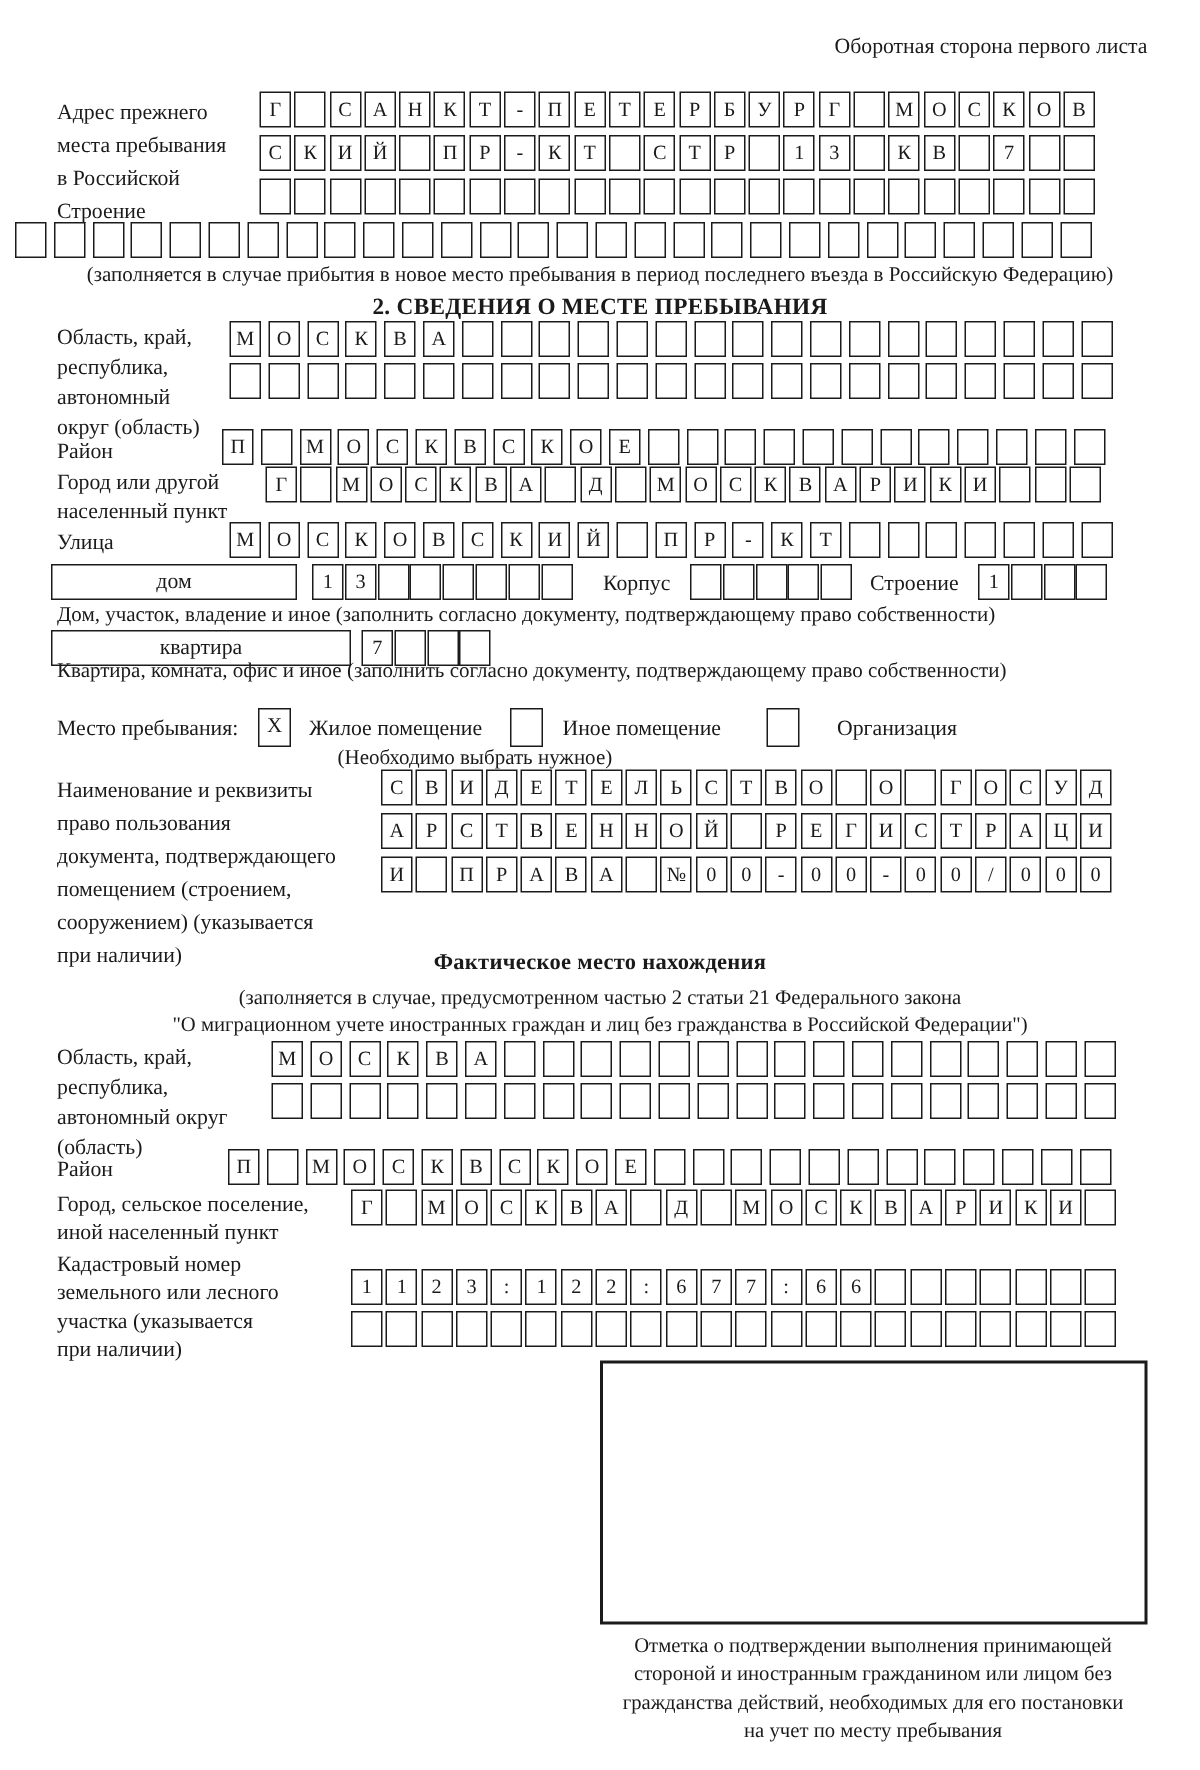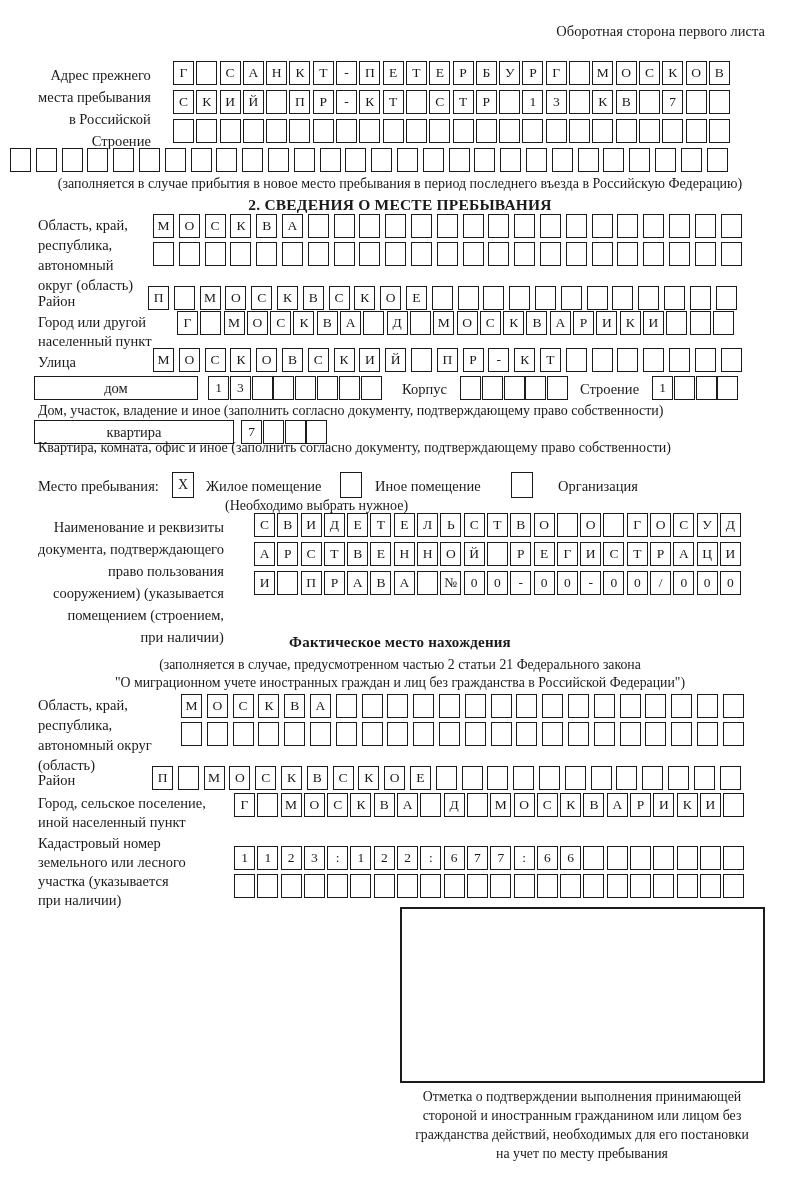--- a/index.html
+++ b/index.html
@@ -2,21 +2,21 @@
 <html><head>
 <meta charset="utf-8">
 <style>
   html,body{margin:0;padding:0;background:#fff;}
   #page{position:relative;width:800px;height:1180px;background:#fff;color:#1a1a1a;
         font-family:"Liberation Serif", serif;overflow:hidden;}
   .abs{position:absolute;}
   .label{position:absolute;font-size:14.5px;line-height:20px;white-space:nowrap;}
   .lh19 .ln{line-height:19px;}
   .lh20 .ln{line-height:20px;}
-  .lh22 .ln{line-height:22px;text-align:right;}
+  .lh22 .ln{line-height:22px;}
   .note{position:absolute;font-size:14px;white-space:nowrap;}
   .note-sm{font-size:13.8px;}
   .center{left:0;width:800px;text-align:center;}
   .title{position:absolute;left:0;width:800px;text-align:center;font-weight:bold;
          font-size:15.5px;letter-spacing:.2px;}
   .boxrow{position:absolute;display:flex;column-gap:4.8px;}
   .boxrow.tight{column-gap:2.3px;}
   .boxrow.vtight{column-gap:0.8px;}
   .cbox{flex:none;width:19px;height:22px;border:1.6px solid #1b1b1b;
         display:flex;align-items:center;justify-content:center;
@@ -337,24 +337,24 @@
   <div class="chk" style="left:172px;top:472px;">X</div>
   <div class="label" style="left:206px;top:476px;text-align:right;">Жилое помещение</div>
   <div class="chk" style="left:340px;top:472px;"></div>
   <div class="label" style="left:375px;top:476px;">Иное помещение</div>
   <div class="chk" style="left:511px;top:472px;"></div>
   <div class="label" style="left:558px;top:476px;">Организация</div>
   <div class="note" style="left:225px;top:498px;">(Необходимо выбрать нужное)</div>
 
   <div class="label lh22" style="left:38px;top:516px;">
       <div class="ln">Наименование и реквизиты</div>
+      <div class="ln">право пользования</div>
       <div class="ln">документа, подтверждающего</div>
-      <div class="ln">право пользования</div>
+      <div class="ln">помещением (строением,</div>
       <div class="ln">сооружением) (указывается</div>
-      <div class="ln">помещением (строением,</div>
       <div class="ln">при наличии)</div>
     </div>
   <div class="boxrow tight" style="left:254px;top:513px;">
       <div class="cbox">С</div>
       <div class="cbox">В</div>
       <div class="cbox">И</div>
       <div class="cbox">Д</div>
       <div class="cbox">Е</div>
       <div class="cbox">Т</div>
       <div class="cbox">Е</div>

